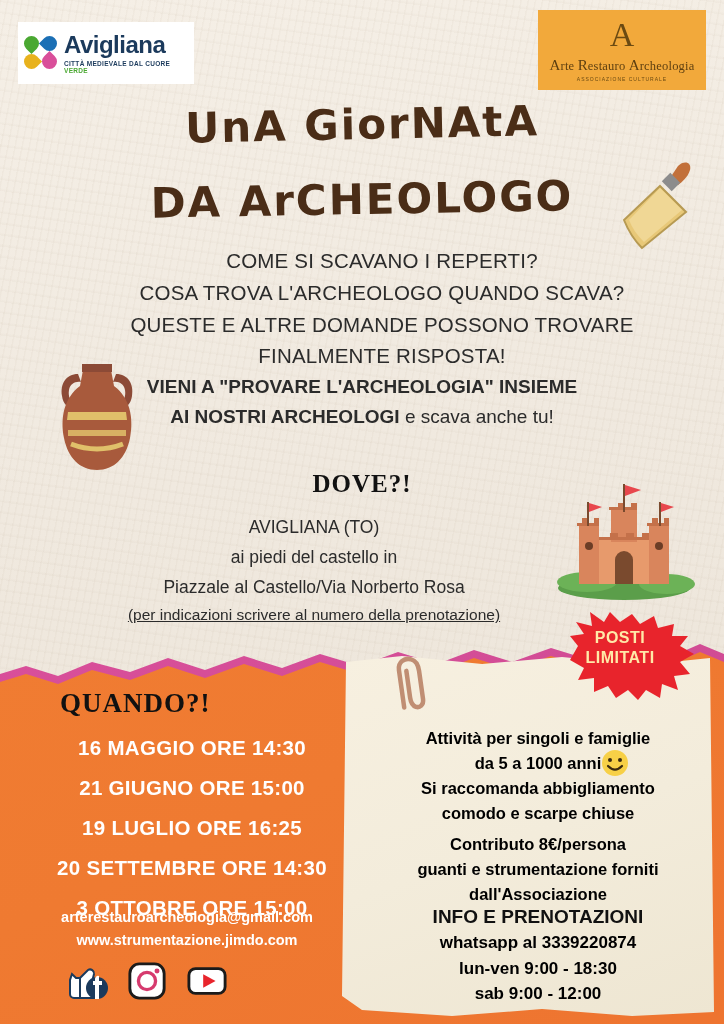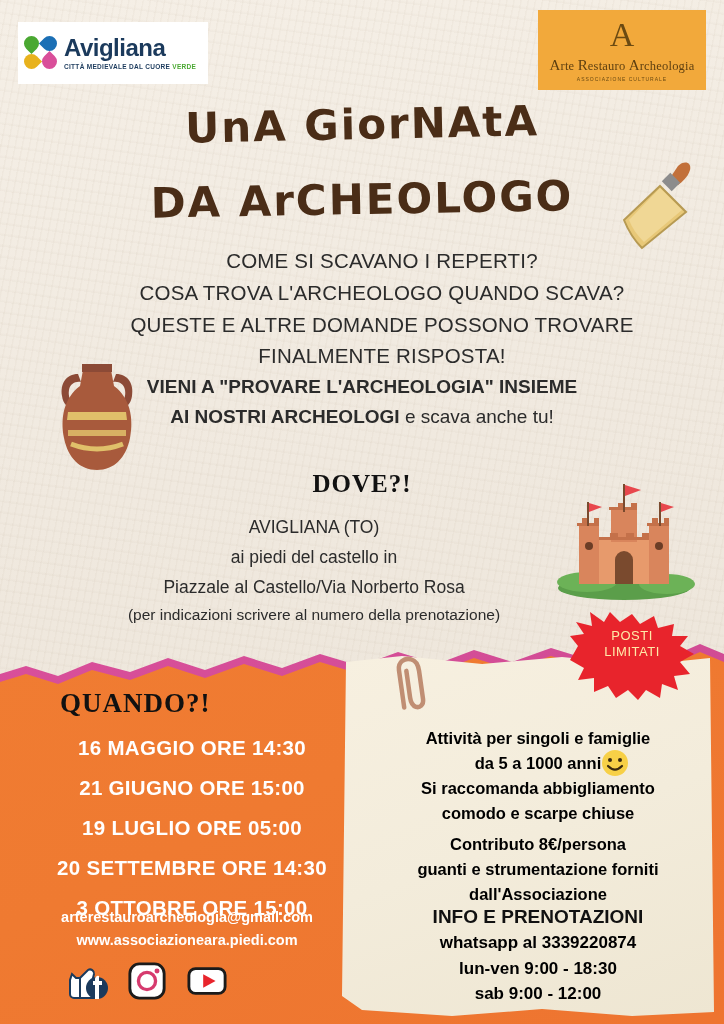--- a/index.html
+++ b/index.html
@@ -41,21 +41,21 @@
     background: linear-gradient(160deg,#f7f0e0 0%,#f3ecdb 50%,#eee6d2 100%);
     box-shadow: 0 0 8px rgba(0,0,0,.12);
     clip-path: polygon(4px 6px, 60px 0px, 140px 8px, 220px 1px, 300px 9px, 368px 2px, 372px 356px, 290px 360px, 200px 353px, 110px 360px, 20px 354px, 0px 340px);
   }
   .paperclip {
     position:absolute; left:392px; top:654px; width:36px; height:60px;
     transform: rotate(-8deg);
   }
   
   .logo-avigliana {
-    position:absolute; left:18px; top:22px; width:190px; height:62px;
+    position:absolute; left:18px; top:22px; width:176px; height:62px;
     background:#ffffff; display:flex; align-items:center; padding:4px 6px;
   }
   .av-flower { width:34px; height:34px; position:relative; flex:0 0 34px; }
   .av-flower span { position:absolute; width:15px; height:15px; border-radius:50% 50% 50% 0; }
   .av-txt { margin-left:6px; }
   .av-name { font-size:24px; font-weight:700; color:#1b3a5c; letter-spacing:-.5px; line-height:1; }
   .av-sub { font-size:6.5px; color:#1b3a5c; letter-spacing:.3px; margin-top:3px; font-weight:700;}
   .av-sub .g { color:#4aa832; }
 
   .logo-ara {
@@ -85,39 +85,39 @@
   .block-b { position:absolute; top:372px; left:0; width:724px; text-align:center; color:#2b2b2b; }
   .block-b div { font-size:19px; font-weight:700; line-height:1.6; }
   .block-b .reg { font-weight:400; }
 
   .amphora { position:absolute; left:38px; top:360px; width:118px; height:120px; }
 
   .dove { position:absolute; top:470px; left:0; width:724px; text-align:center;
           font-family:"Liberation Serif", serif; font-weight:700; font-size:25px; color:#111; letter-spacing:1px;}
   .block-c { position:absolute; top:512px; left:0; width:628px; text-align:center; color:#2b2b2b; }
   .block-c div { font-size:17.5px; line-height:1.72; }
-  .block-c .small { font-size:15.5px; }
+  .block-c .small { font-size:15.5px;text-decoration:underline; }
 
   .castle { position:absolute; right:25px; top:470px; width:150px; height:130px; }
 
   
   .quando { position:absolute; left:60px; top:688px; font-family:"Liberation Serif", serif;
             font-weight:700; font-size:27px; color:#111; letter-spacing:1px;}
   .dates { position:absolute; left:24px; top:728px; width:336px; text-align:center; }
   .dates div { font-size:20.5px; font-weight:700; color:#ffffff; line-height:1.95; letter-spacing:.3px; }
   .contacts { position:absolute; left:14px; top:906px; width:346px; text-align:center; }
   .contacts div { font-size:14.5px; font-weight:700; color:#ffffff; line-height:1.6; }
 
   .socials { position:absolute; left:66px; top:960px; display:flex; gap:18px; align-items:center;}
   .soc { width:42px; height:42px; display:flex; align-items:center; justify-content:center;}
 
   
   .badge { position:absolute; right:30px; top:612px; width:124px; height:88px; }
-  .badge-txt { position:absolute; right:30px; top:628px; width:124px; text-align:center;
-               color:#ffe9a8; font-weight:400; font-size:13px; line-height:1.25; letter-spacing:.5px;}
+  .badge-txt { position:absolute; right:42px; top:628px; width:124px; text-align:center;
+               color:#ffe9a8; font-weight:700; font-size:16px; line-height:1.25; letter-spacing:.5px;}
   .nt1 { position:absolute; top:716px; left:0; width:372px; text-align:center; font-size:16.5px; font-weight:700; line-height:1.5;}
   .nt2 { position:absolute; top:770px; left:0; width:372px; text-align:center; font-size:16.5px; font-weight:700; line-height:1.5;}
   .nt3 { position:absolute; top:828px; left:0; width:372px; text-align:center; font-size:16.5px; font-weight:700; line-height:1.5;}
   .nt4 { position:absolute; top:902px; left:0; width:372px; text-align:center; font-size:19px; font-weight:700; color:#111; }
   .nt5 { position:absolute; top:928px; left:0; width:372px; text-align:center; font-size:17px; font-weight:700; line-height:1.5;}
   .smiley { position:absolute; right:70px; top:724px; width:30px; height:30px;}
 </style>
 </head>
 <body>
 
@@ -220,28 +220,28 @@
   </svg>
   <div class="badge-txt">
     <div>POSTI</div>
     <div>LIMITATI</div>
   </div>
 
   <div class="quando">QUANDO?!</div>
   <div class="dates">
     <div>16 MAGGIO ORE 14:30</div>
     <div>21 GIUGNO ORE 15:00</div>
-    <div>19 LUGLIO ORE 05:00</div>
+    <div>19 LUGLIO ORE 16:25</div>
     <div>20 SETTEMBRE ORE 14:30</div>
     <div>3 OTTOBRE ORE 15:00</div>
   </div>
 
   <div class="contacts">
     <div>arterestauroarcheologia@gmail.com</div>
-    <div>www.associazioneara.piedi.com</div>
+    <div>www.strumentazione.jimdo.com</div>
   </div>
 
   <div class="socials">
     <div class="soc">
       <svg viewBox="0 0 42 42" width="42" height="42">
         <path d="M4 20 L4 34 a4 4 0 0 0 4 4 l6 0 0 -20 -4 0 -4 -4 z" fill="#ffffff" stroke="#1b3a5c" stroke-width="2"></path>
         <path d="M14 18 l0 20 14 0 6 -16 -8 0 2 -8 a4 4 0 0 0 -6 -4 z" fill="#ffffff" stroke="#1b3a5c" stroke-width="2"></path>
         <circle cx="31" cy="28" r="11" fill="#1b3a5c"></circle>
         <path d="M33 21 l3 0 0 4 -3 0 0 14 -4 0 0 -14 -2 0 0 -4 2 0 0 -2 a3 3 0 0 1 4 -3 z" fill="#fff"></path>
       </svg>

